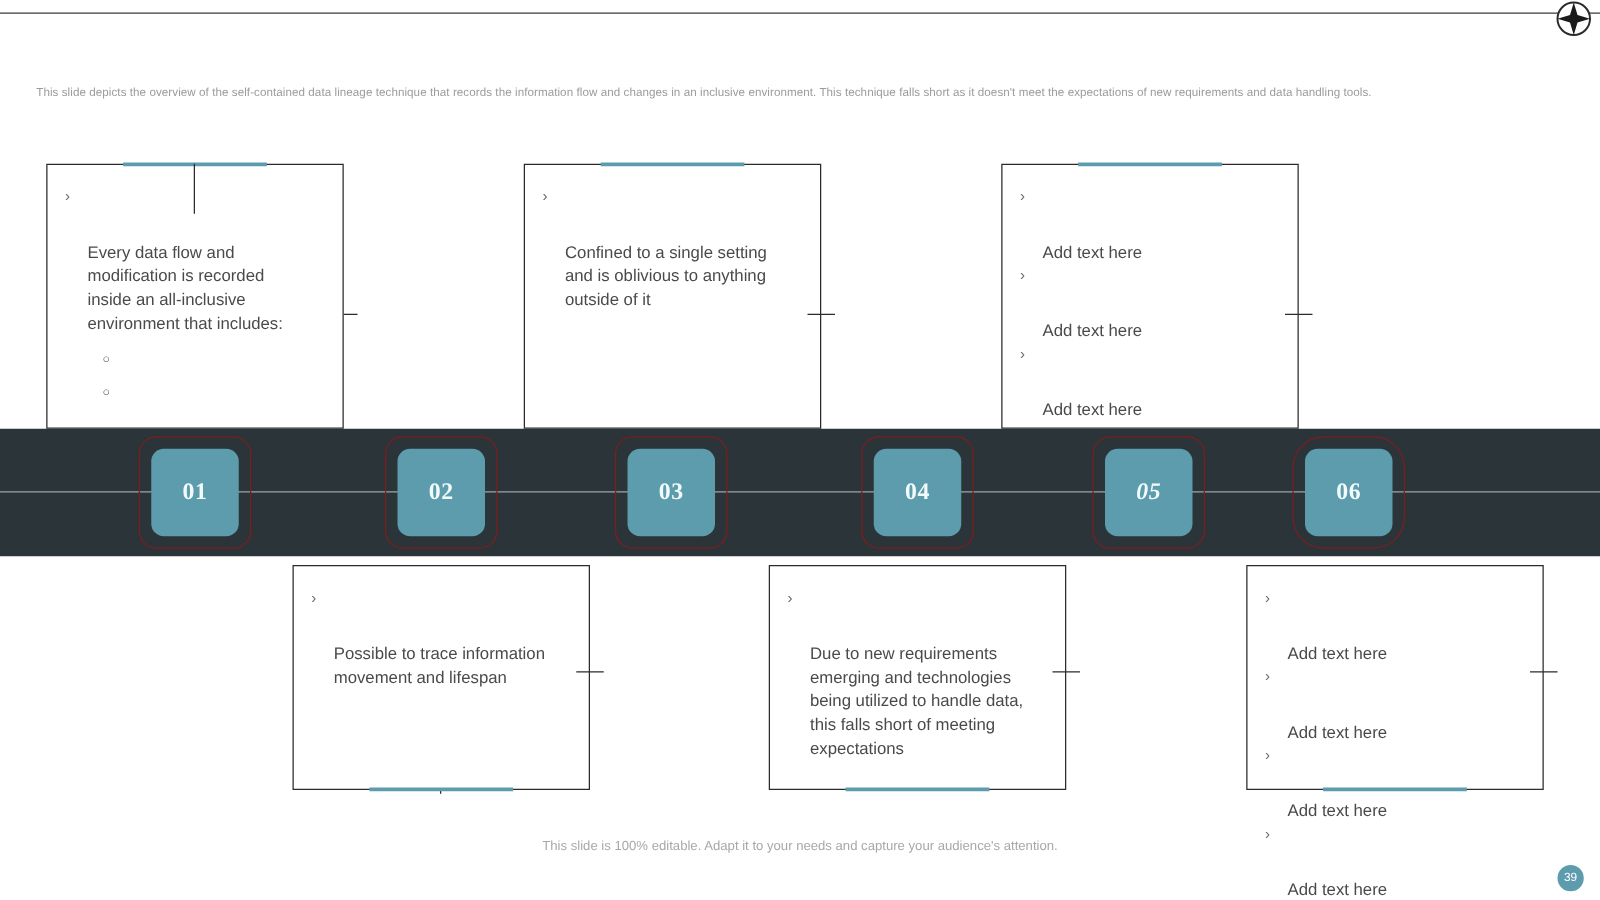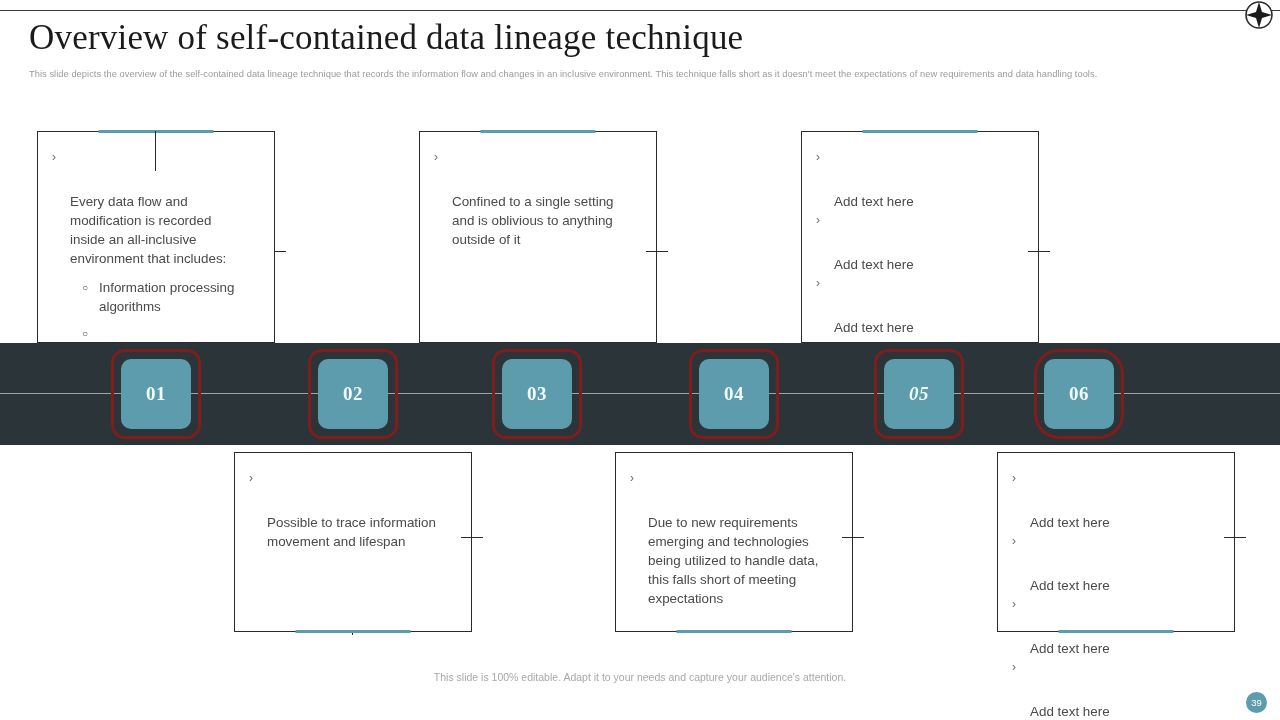--- a/index.html
+++ b/index.html
@@ -37,21 +37,21 @@
     background: #2a3439;
   }
   .band-line {
     position: absolute; left: 0; top: 393px; width: 1280px; height: 1px;
     background: #9aa5a9;
   }
 
   
   .node {
     position: absolute; top: 349px; width: 90px; height: 90px;
-    border: 3px solid #7f1d1d; border-radius: 14px;
+    border: 1px solid #7f1d1d; border-radius: 14px;
     background: transparent;
     display: flex; align-items: center; justify-content: center;
   }
   .node-inner {
     width: 70px; height: 70px; border-radius: 10px;
     background: #5c9cad;
     display: flex; align-items: center; justify-content: center;
   }
   .node-num {
     font-family: "Liberation Serif", serif;
@@ -109,34 +109,32 @@
 
 <div class="slide">
 
   <div class="header-rule"></div>
 
   <svg class="logo-icon" viewBox="0 0 34 34">
     <circle cx="17" cy="17" r="13" fill="#ffffff" stroke="#2b2b2b" stroke-width="1.6"></circle>
     <path d="M17 4 L20 14 L30 17 L20 20 L17 30 L14 20 L4 17 L14 14 Z" fill="#1b1b1b"></path>
   </svg>
 
-  <div class="page-title">Overview of self-contained data lineage technique</div>
   <div class="page-subtitle">This slide depicts the overview of the self-contained data lineage technique that records the information flow and changes in an inclusive environment. This technique falls short as it doesn't meet the expectations of new requirements and data handling tools.</div>
 
   <div class="box" style="left:37px; top:131px; width:238px; height:212px;">
     <div class="accent accent-top"></div>
     <div class="bullets">
       <div class="bullet">
         <span class="b-mark">›</span>
         <span class="b-text">Every data flow and modification is recorded inside an all-inclusive environment that includes:</span>
       </div>
       <div class="subbullets">
         <div class="sub">
           <span class="s-mark">○</span>
-          <span class="s-text">Information processing algorithms</span>
         </div>
         <div class="sub">
           <span class="s-mark">○</span>
         </div>
       </div>
     </div>
   </div>
   <div class="stem-h" style="left:275px; top:251px; width:11px;"></div>
 
   <div class="box" style="left:419px; top:131px; width:238px; height:212px;">

